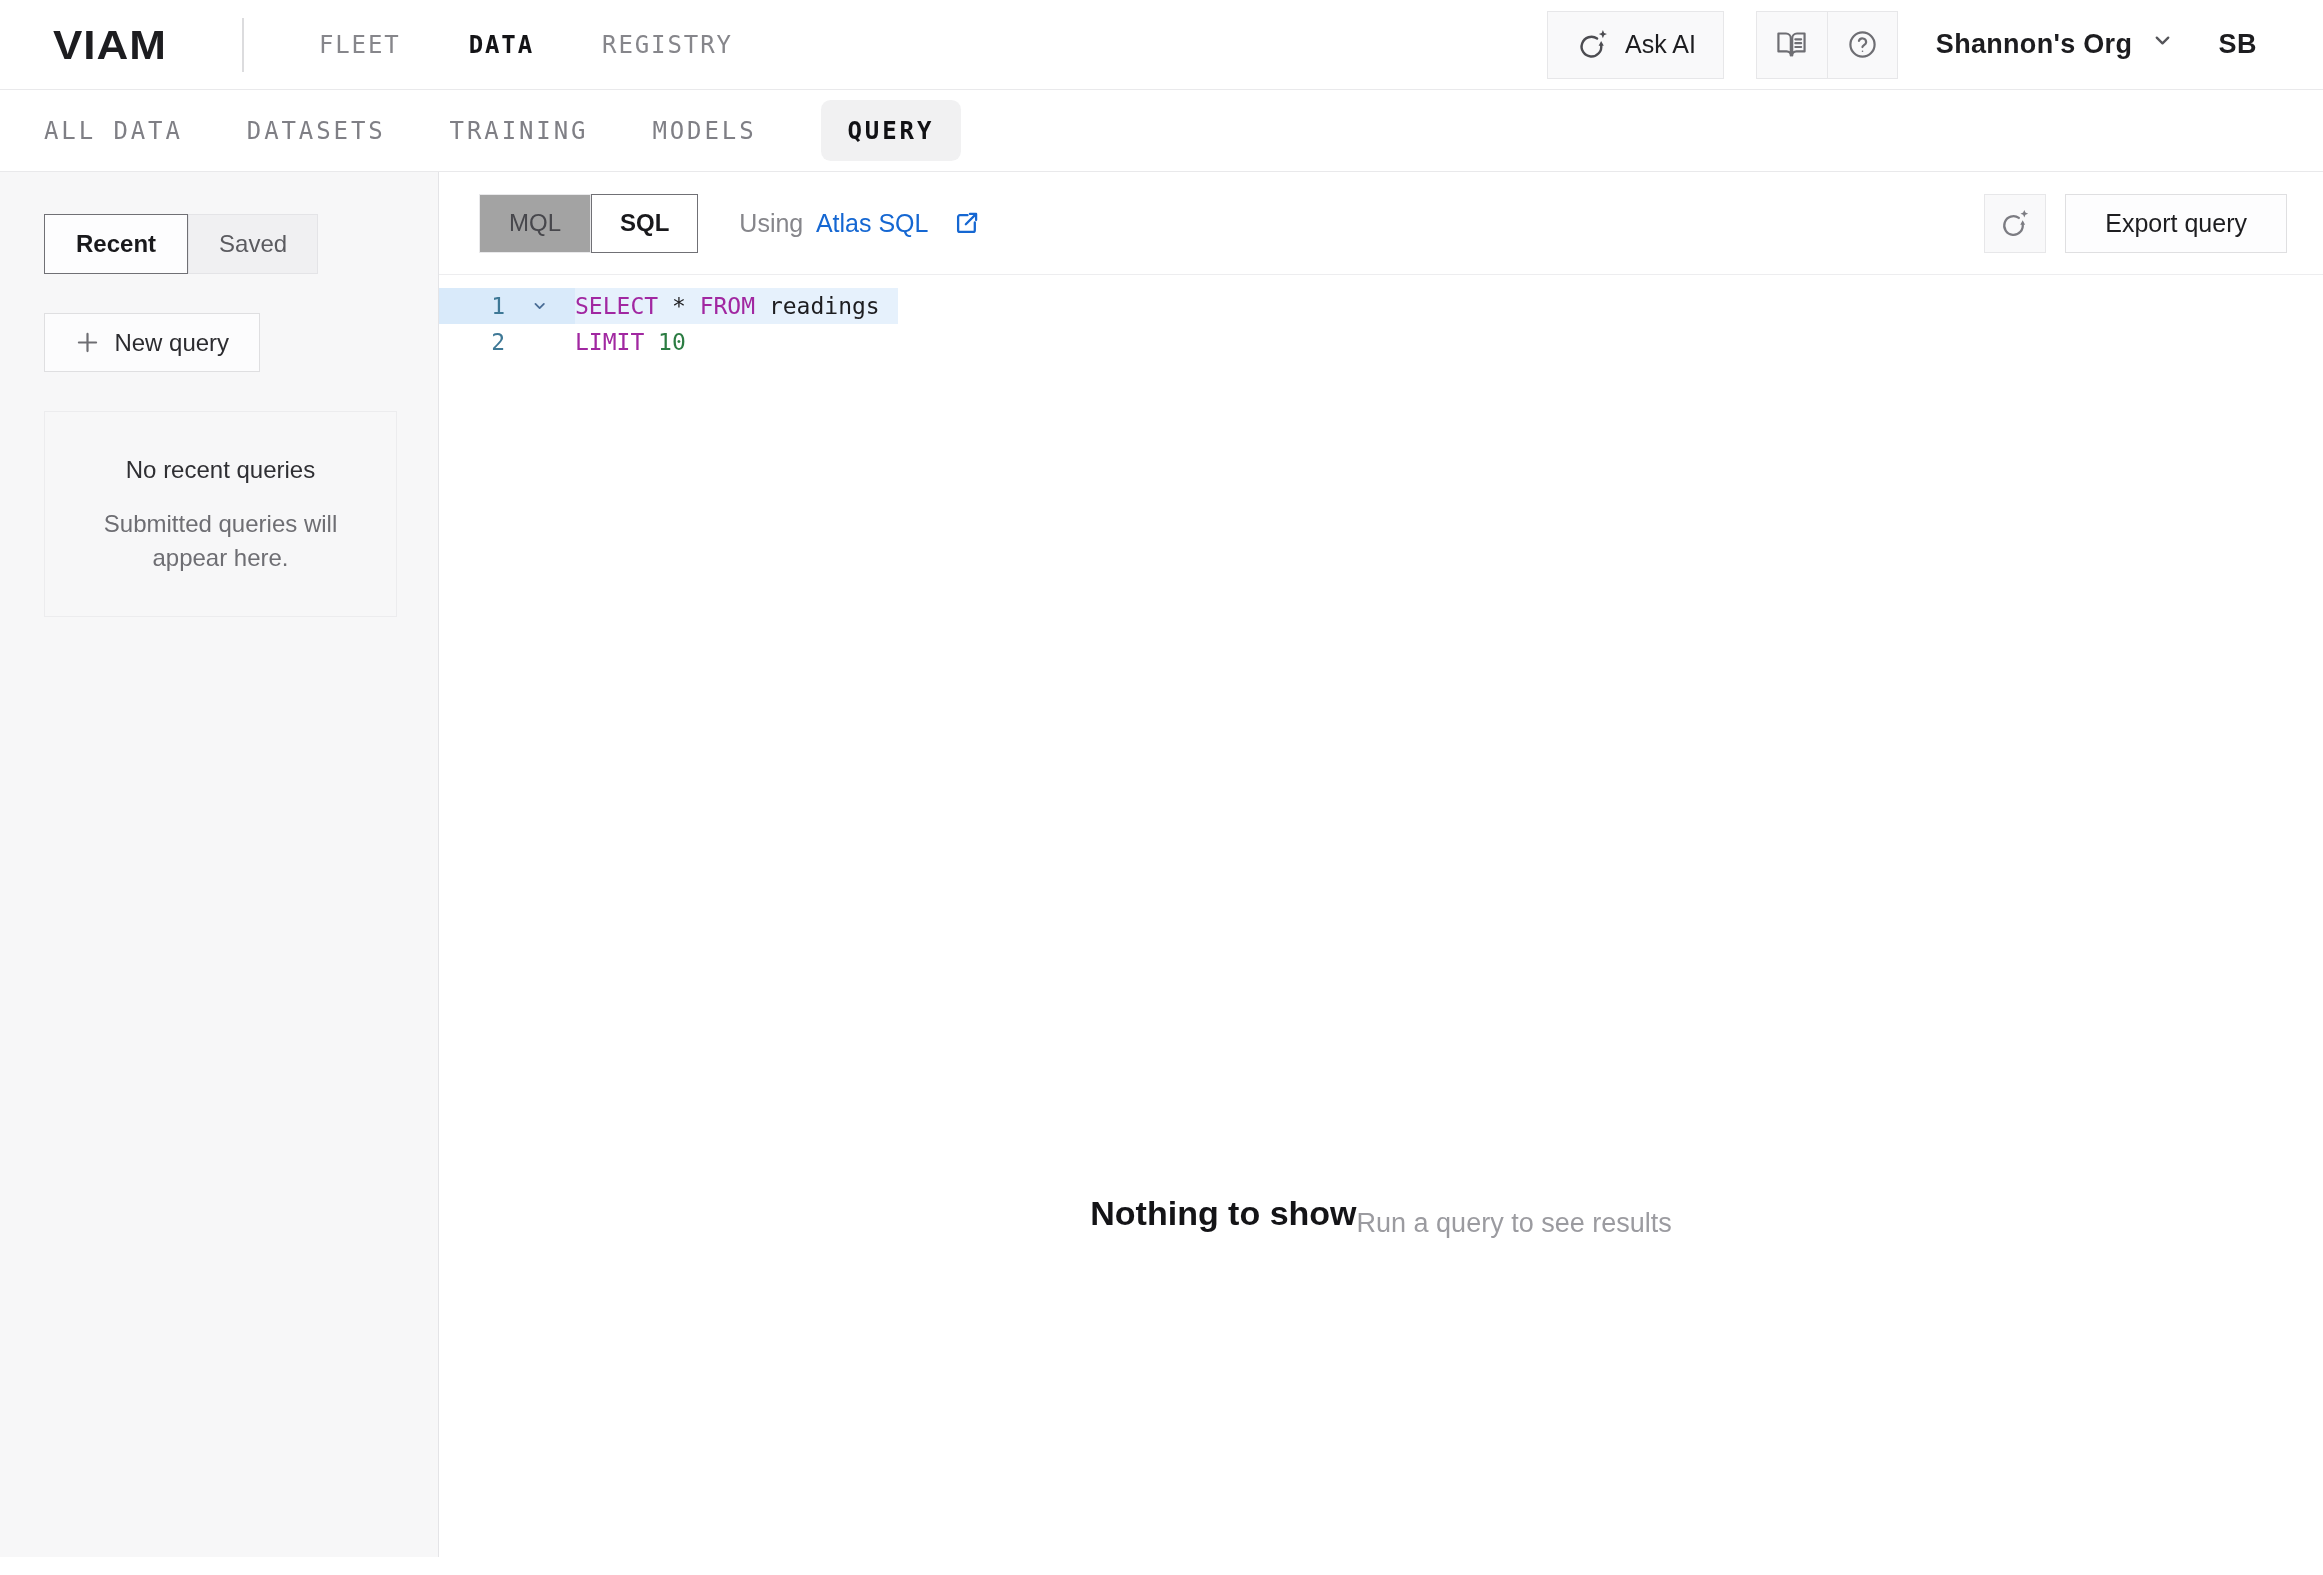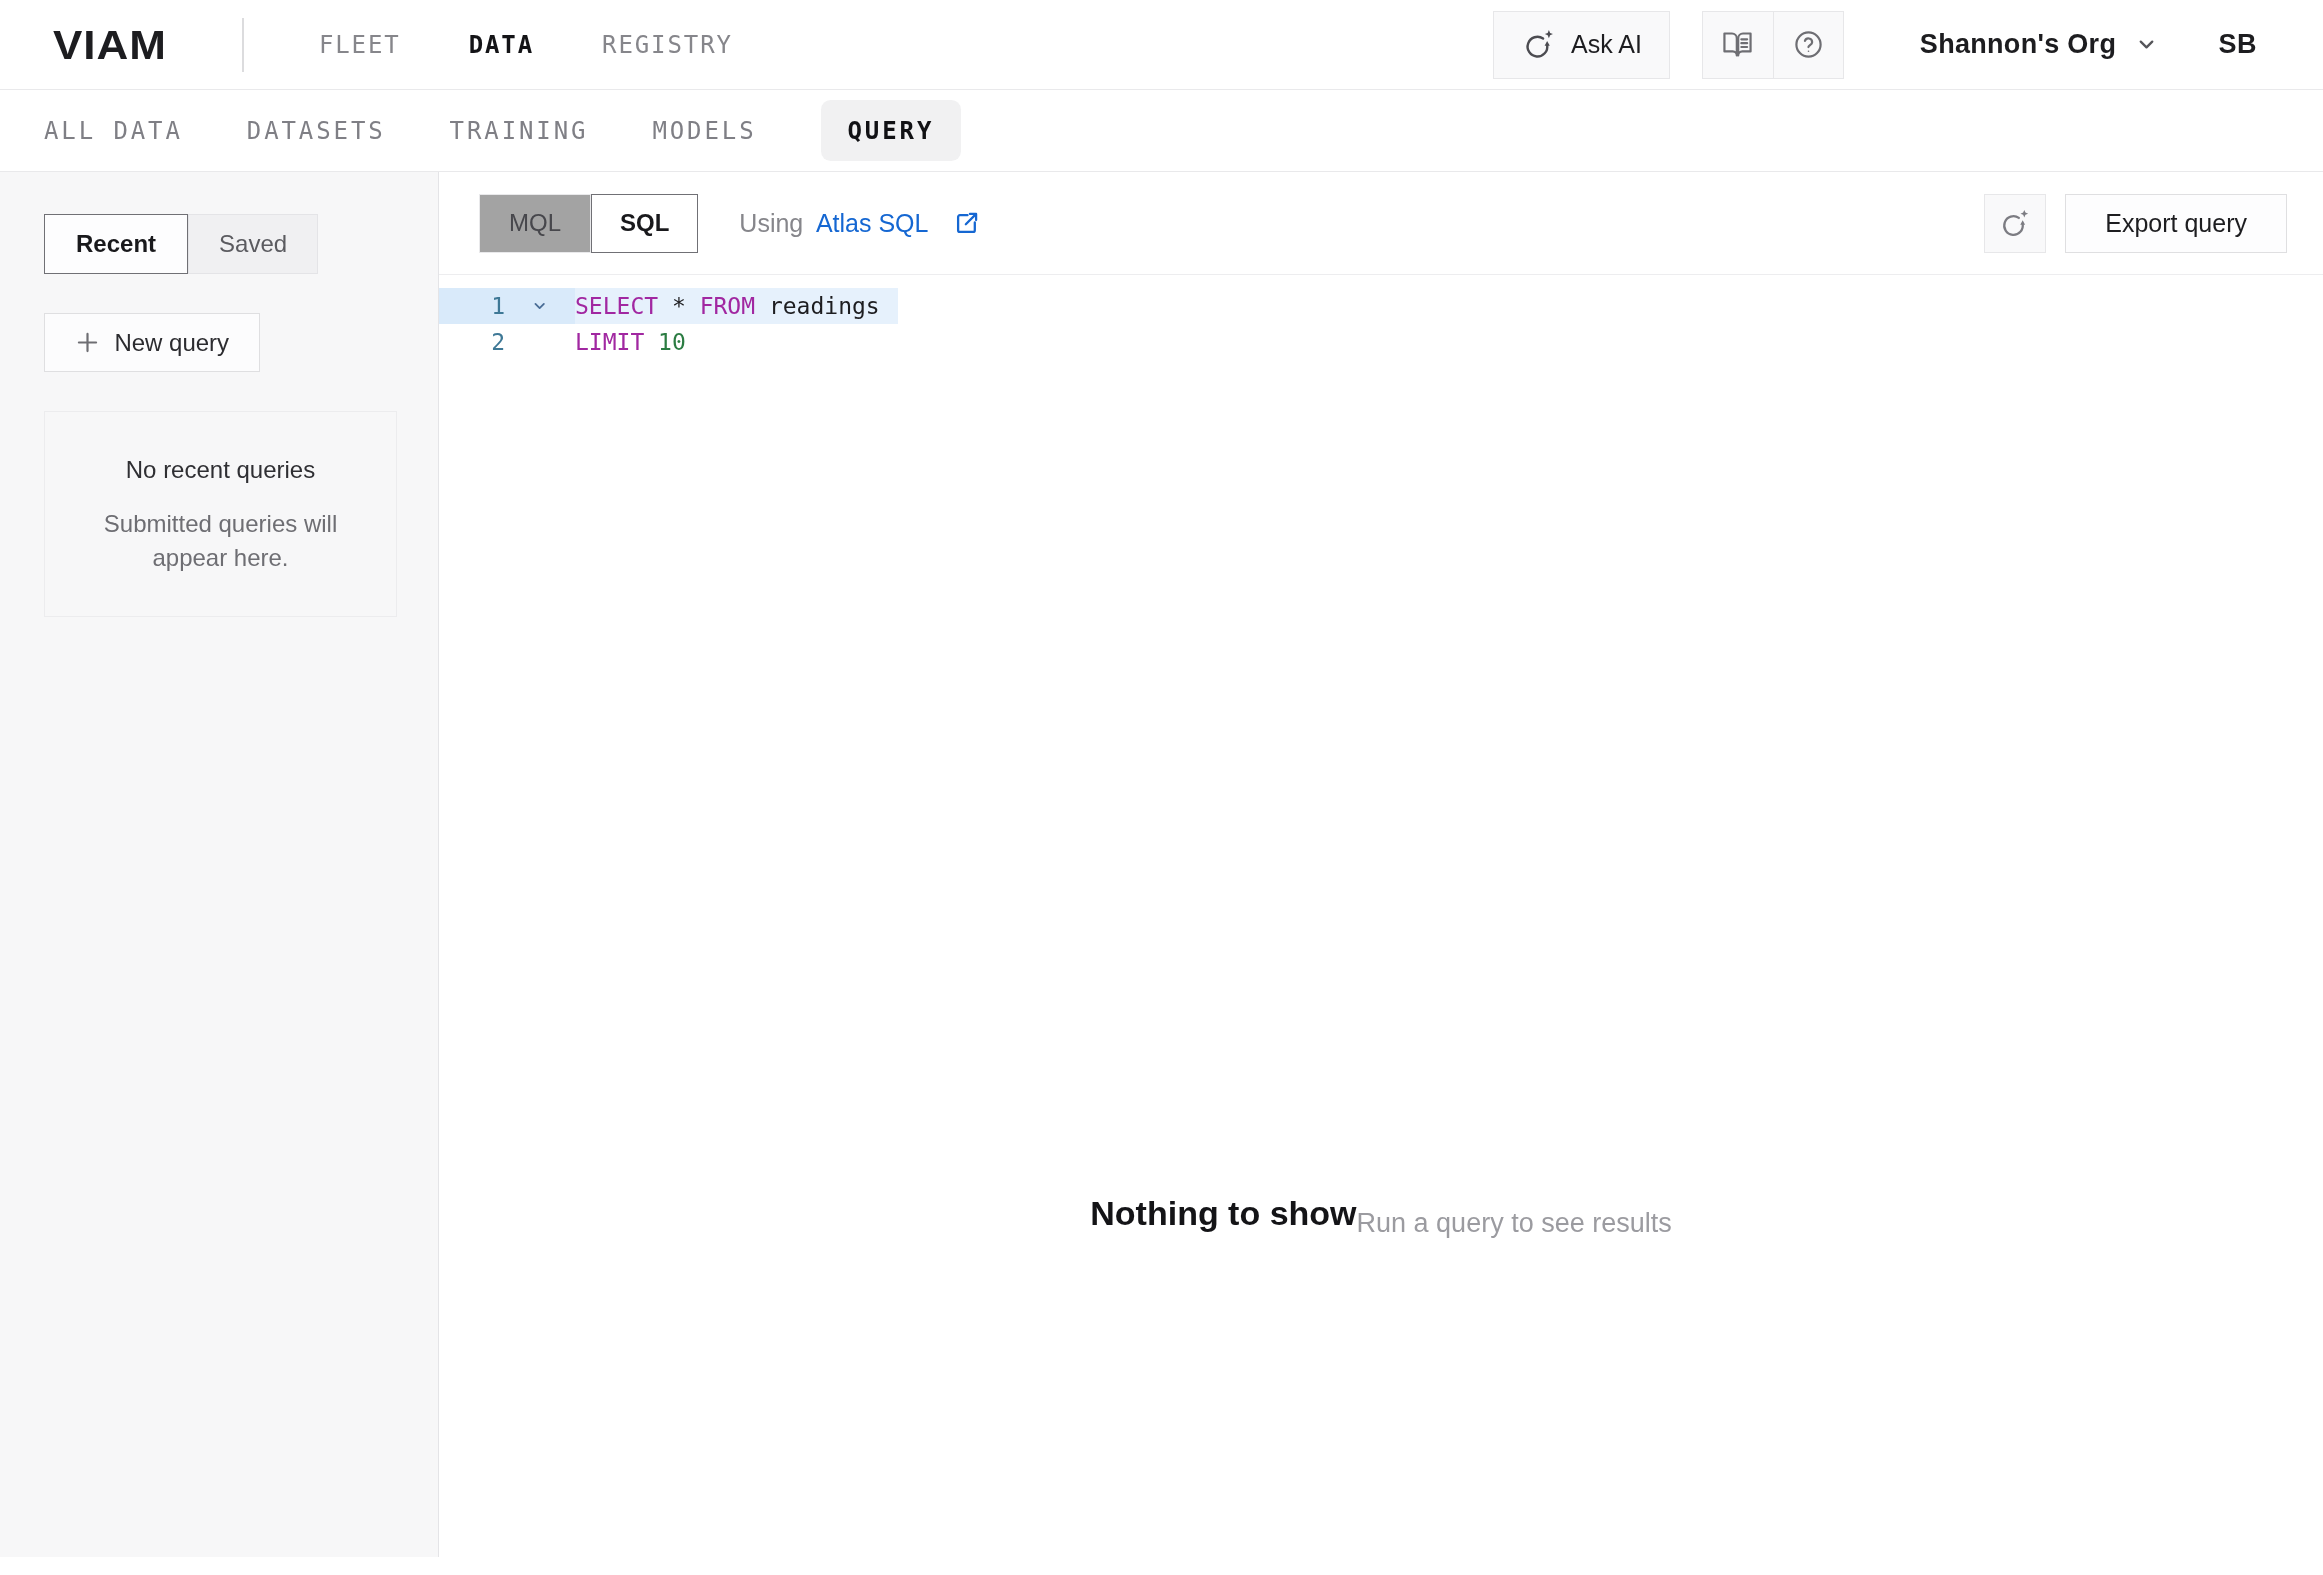--- a/index.html
+++ b/index.html
@@ -36,24 +36,24 @@
     display: flex; align-items: center; gap: 15.4px; font-size: 25px; color: #1d1d20; cursor: pointer;
   }
   .ask-ai-btn svg { width: 35px; height: 35px; color: #4c4c51; }
   .docs-group {
     margin-left: 32px; height: 68px; display: flex; align-items: stretch;
     background: #f9f9fa; border: 1px solid #e7e7e9;
   }
   .docs-cell { width: 70px; display: flex; align-items: center; justify-content: center; color: #6e6e73; cursor: pointer; }
   .docs-cell.right { border-left: 1px solid #e7e7e9; }
   .docs-cell svg { width: 33px; height: 33px; }
-  .org-switcher { margin-left: 76px; display: flex; align-items: center; gap: 19.3px; cursor: pointer; }
+  .org-switcher { margin-left: 38px; display: flex; align-items: flex-start; gap: 19.3px; cursor: pointer; }
   .org-name { font-size: 27px; font-weight: 700; letter-spacing: 0.3px; }
   .chev { color: #55555a; }
-  .avatar-initials { margin-left: 60px; font-size: 27px; font-weight: 700; letter-spacing: 0.5px; cursor: pointer; }
+  .avatar-initials { margin-left: 44px; font-size: 27px; font-weight: 700; letter-spacing: 0.5px; cursor: pointer; }
 
   
   .subnav {
     height: 82px; display: flex; align-items: center; padding: 0 44px;
     border-bottom: 1px solid #e9e9eb; background: #fff;
   }
   .subnav-item {
     font-family: "DejaVu Sans Mono", monospace; font-size: 24px; letter-spacing: 2.9px;
     color: #7f7f85; margin-right: 64px; cursor: pointer;
   }

